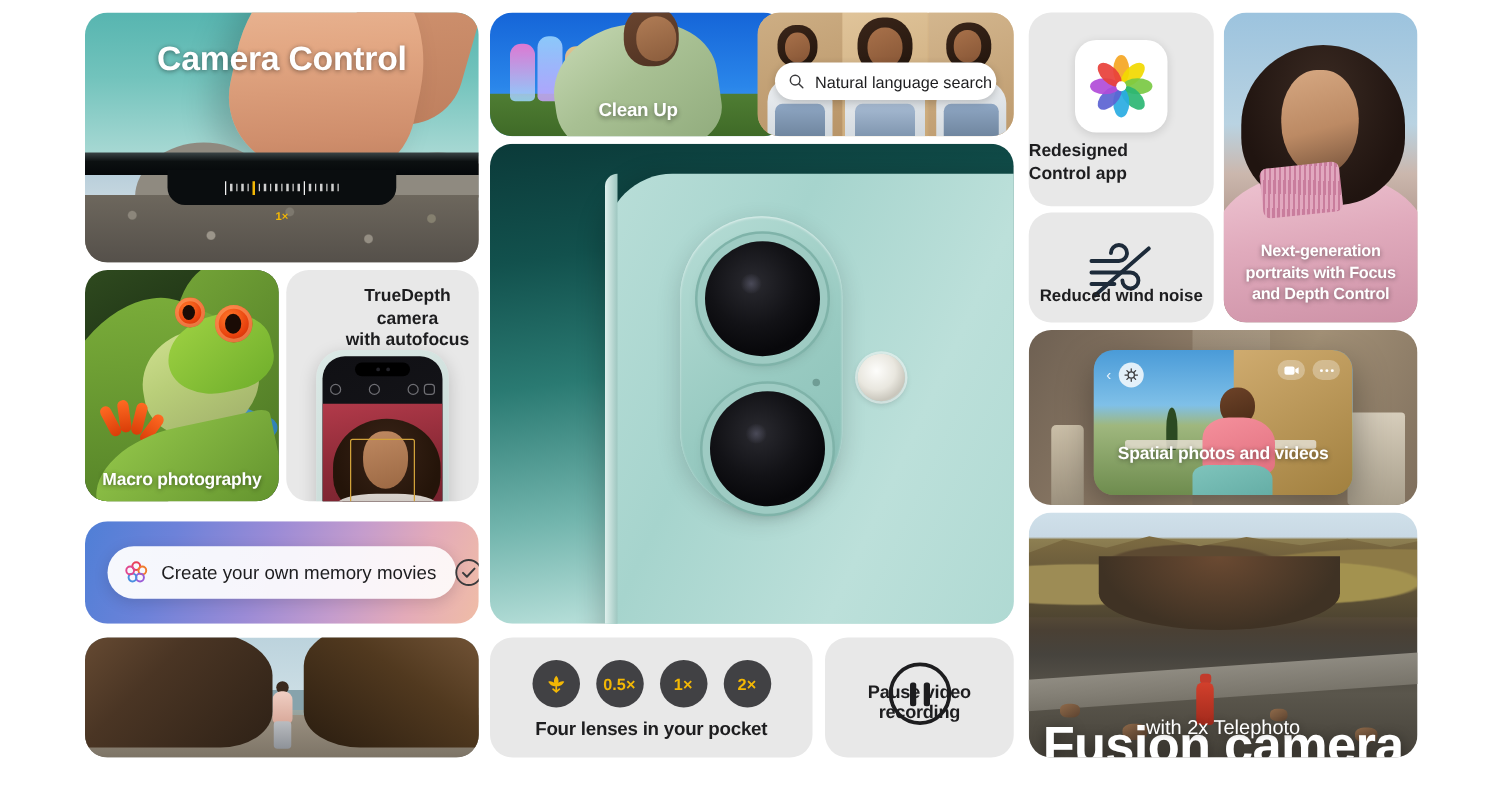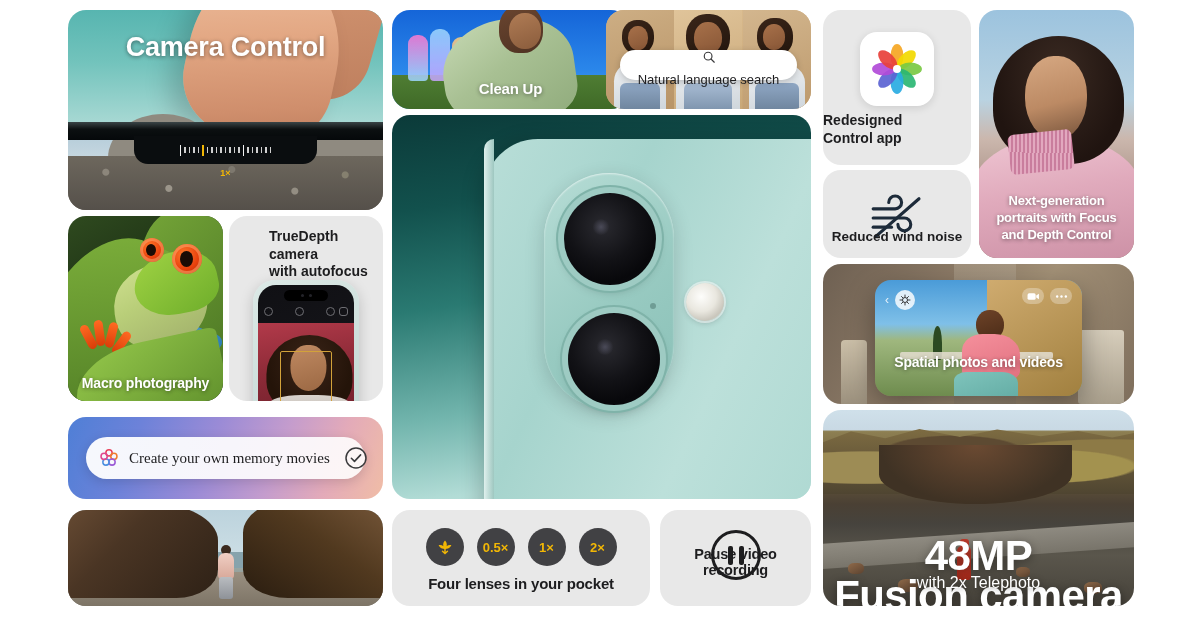--- a/index.html
+++ b/index.html
@@ -134,21 +134,20 @@
   #nl-search .ph-body {
     position:absolute; bottom:0; border-radius: 42% 42% 0 0;
     background: linear-gradient(170deg,#f0f2f4,#cfd6dc);
   }
   #nl-search .jeans { position:absolute; bottom:0; height: 26px; background: linear-gradient(180deg,#8fa7c4,#70869f); border-radius: 6px 6px 0 0;}
   #nl-search .searchbar {
     position:absolute; left: 14px; right: 14px; top: 40px; height: 30px;
     background: #fff; border-radius: 16px;
     display:flex; align-items:center; gap: 8px; padding: 0 10px;
     box-shadow: 0 2px 7px rgba(0,0,0,.2);
-    flex-direction: column;
   }
   #nl-search .sq { flex: 0 0 auto; }
   #nl-search .stext { flex:1; font-size: 13px; color:#1d1d1f; white-space:nowrap; }
   #nl-search .caret { width:1.5px; height:15px; background:#1473e6; margin-left:-3px; }
 
   
   #hero .bg {
     position:absolute; inset:0;
     background: linear-gradient(172deg,#0b3a39 0%,#12514d 22%,#2a7a72 45%,#72b5ad 70%,#b2dcd6 88%,#c6e4df 100%);
   }
@@ -222,21 +221,21 @@
     background: linear-gradient(180deg,#ff6a22,#d93d08);
   }
   #macro .foot { position:absolute; left: 16px; top: 104px; width: 44px; height: 38px; }
   #macro .stripe {
     position:absolute; left: 86px; top: 108px; width: 70px; height: 16px; border-radius: 8px;
     background: linear-gradient(90deg,#5aa9d8,#2f7fb5); transform: rotate(22deg);
   }
   #macro .cap { bottom: 10px; font-size: 14px; }
 
   
-  #truedepth .t { position:absolute; left:0; right:0; top: 12px; font-size: 14px; font-weight:bold; color:#1d1d1f; line-height: 1.25; margin-left: 40px; }
+  #truedepth .t { position:absolute; left:0; right:0; top: 12px; text-align:center; font-size: 14px; font-weight:bold; color:#1d1d1f; line-height: 1.25; margin-left: 40px; }
   #truedepth .phone {
     position:absolute; left: 24px; right: 24px; top: 64px; bottom: -18px;
     border-radius: 22px 22px 0 0;
     background: linear-gradient(150deg,#dce9e6,#c3d7d3);
     padding: 5px 5px 0 5px;
     box-shadow: 0 4px 14px rgba(0,0,0,.18);
   }
   #truedepth .screen {
     position:absolute; left:5px; right:5px; top:5px; bottom:0;
     border-radius: 18px 18px 0 0; overflow:hidden;
@@ -282,21 +281,20 @@
   #memory .bg {
     position:absolute; inset:0;
     background: linear-gradient(110deg,#4f7fd6 0%,#6d82d9 22%,#9b8bd6 45%,#c49ccd 65%,#e3aab9 82%,#f0bda6 100%);
   }
   #memory .pill {
     position:absolute; left: 18px; right: 18px; top: 50%; transform: translateY(-50%);
     height: 42px; border-radius: 21px;
     background: linear-gradient(100deg,rgba(255,255,255,.95),rgba(255,255,255,.88));
     display:flex; align-items:center; gap: 9px; padding: 0 12px;
     box-shadow: 0 3px 12px rgba(0,0,0,.14);
-    font-family: Liberation Serif, serif;
   }
   #memory .aiicon { width: 22px; height: 22px; flex:0 0 auto; }
   #memory .mtext { font-size: 15px; color:#1d1d1f; white-space:nowrap; }
   #memory .mcaret { width: 2px; height: 18px; background:#1d1d1f; margin-left:-4px; }
   #memory .check { margin-left:auto; width: 24px; height:24px; flex:0 0 auto; }
 
   
   #ultrawide .sky { position:absolute; inset:0; background: linear-gradient(180deg,#bcd3dd 0%,#cfe0e6 58%,#9aa8a4 59%,#7d7a70 100%); }
   #ultrawide .sea { position:absolute; left: 120px; right: 110px; top: 44%; height: 16%; background:#87a3ac; }
   #ultrawide .rockL {
@@ -741,18 +739,17 @@
     <div class="crater"></div>
     <div class="path"></div>
     <div class="rock" style="left:8%;  top:78%; width:16px; height:11px;"></div>
     <div class="rock" style="left:24%; top:86%; width:20px; height:13px;"></div>
     <div class="rock" style="left:62%; top:80%; width:14px; height:10px;"></div>
     <div class="rock" style="left:84%; top:88%; width:18px; height:12px;"></div>
     <div class="hiker">
         <div class="hh"></div>
         <div class="hb"></div>
       </div>
-    <div class="h1">48MP</div>
     <div class="h2">Fusion camera</div>
     <div class="sub">with 2x Telephoto</div>
   </div>
 
 </div>
 
 </body></html>

